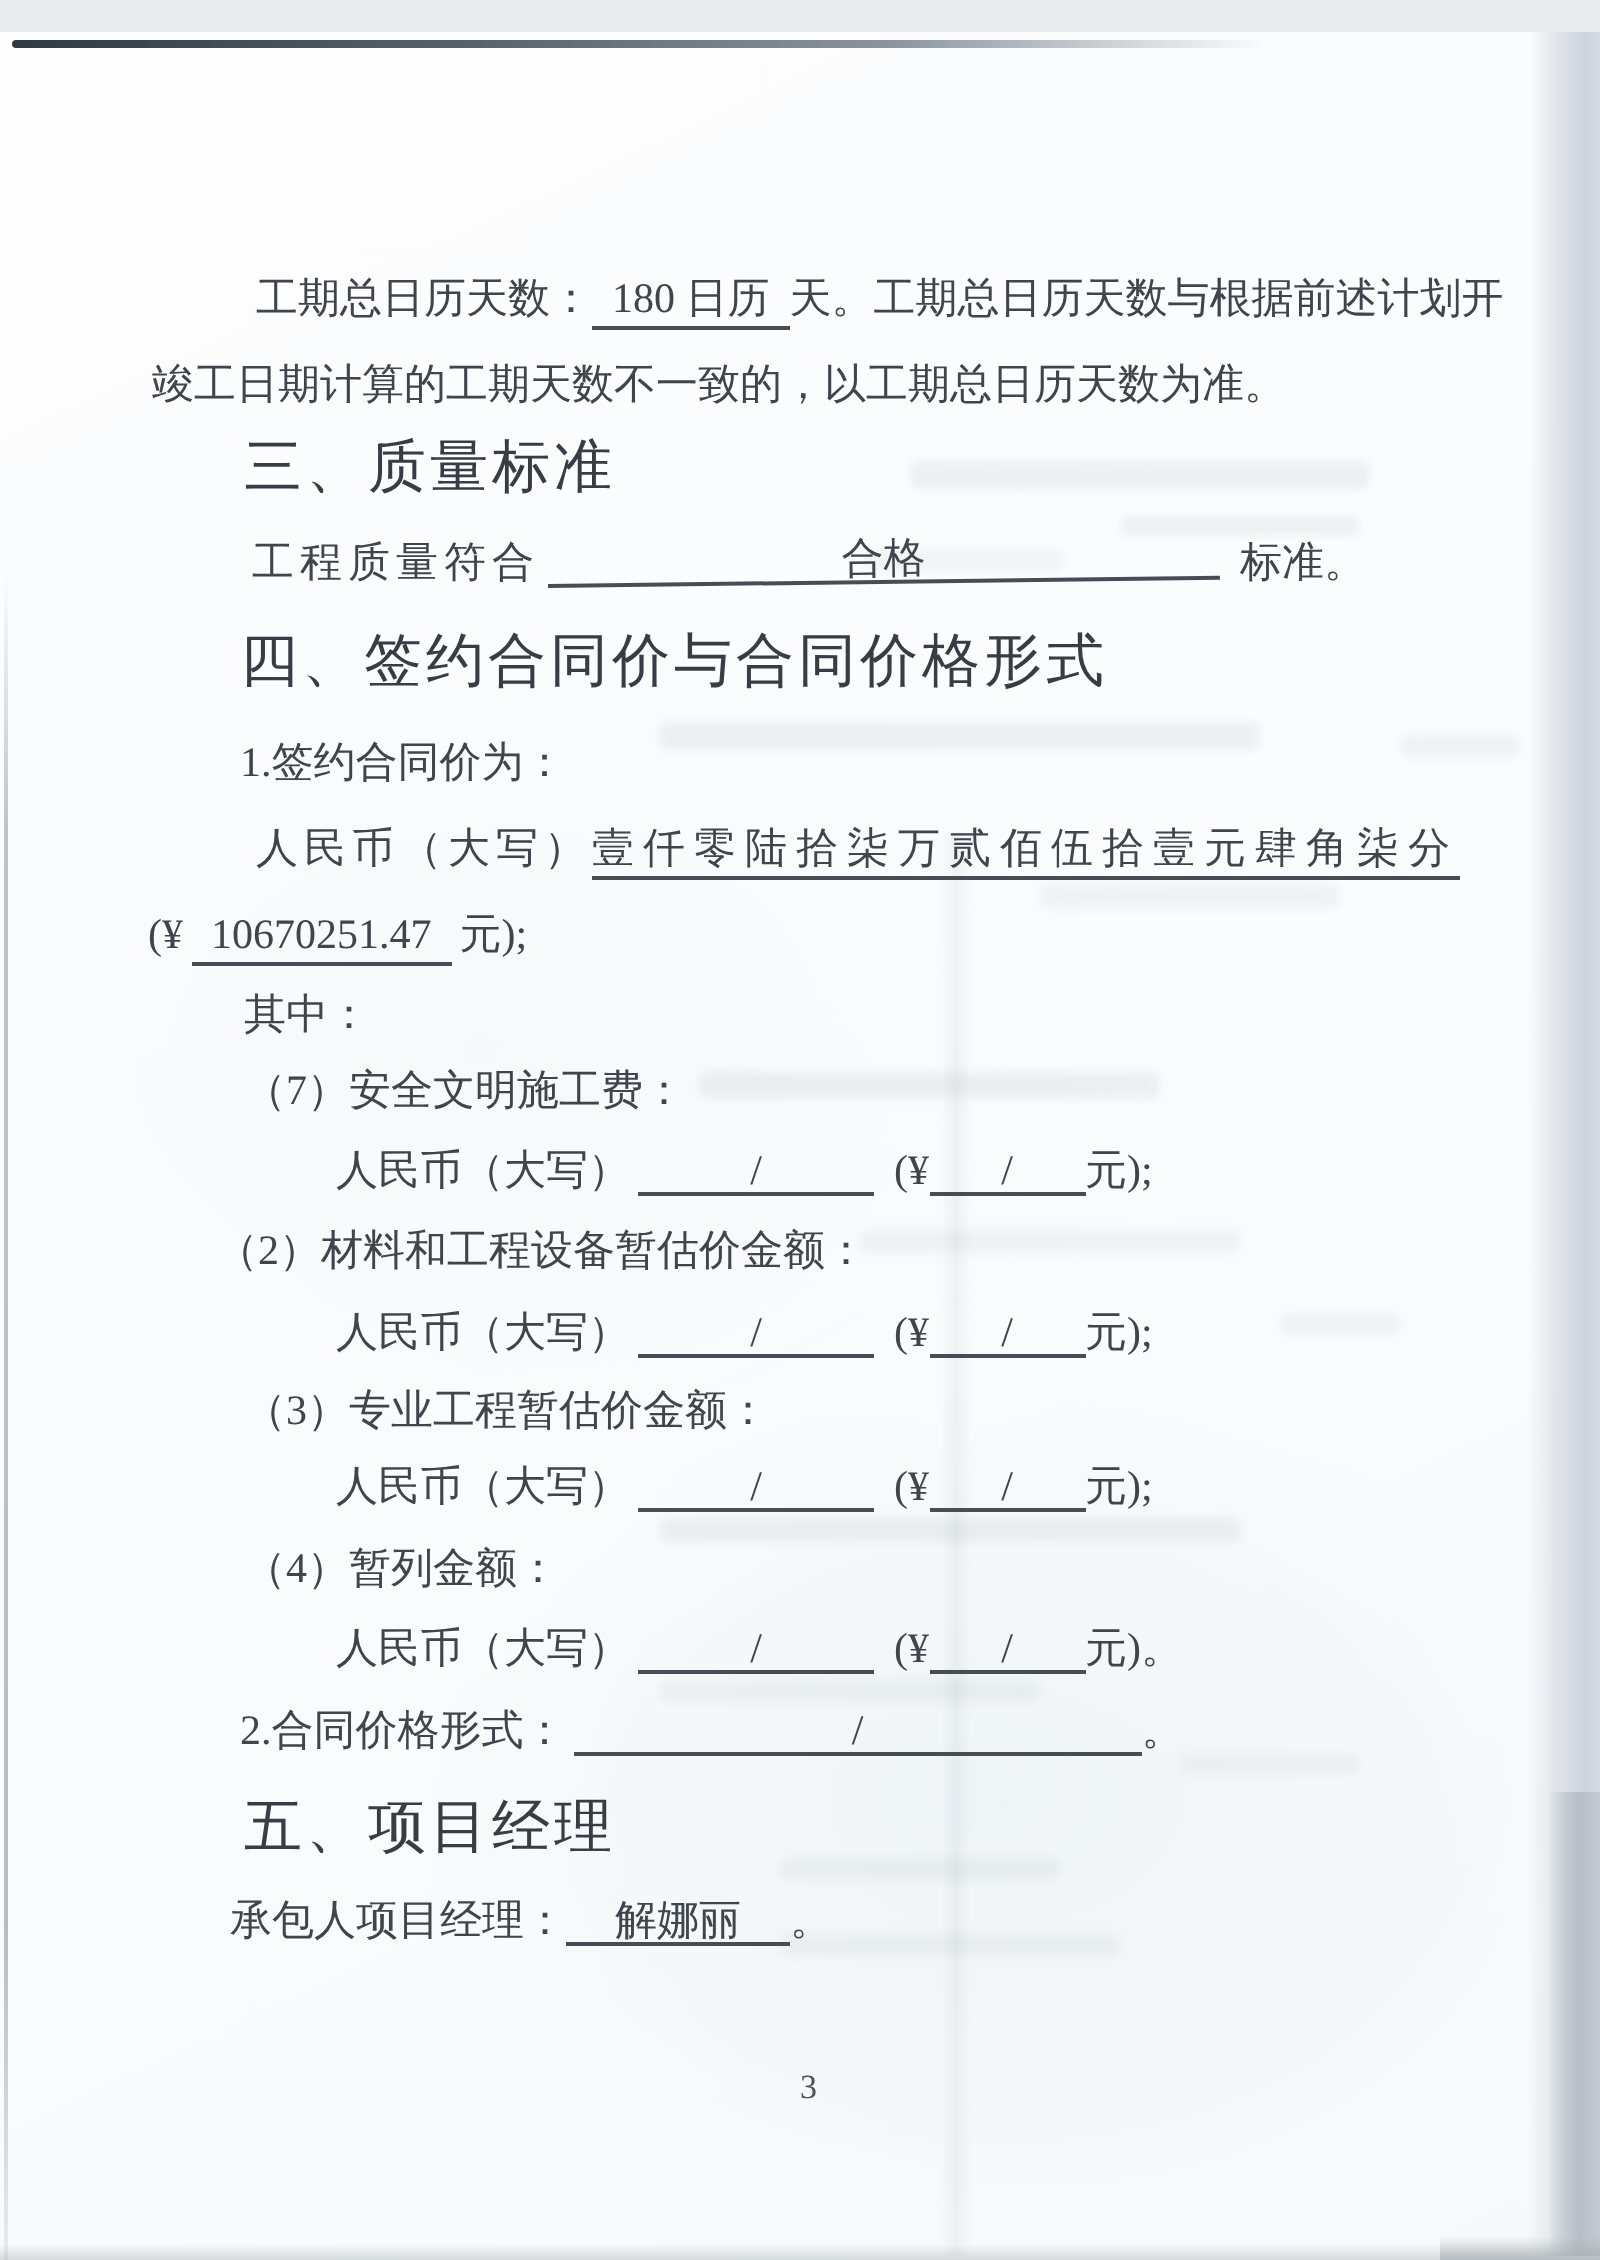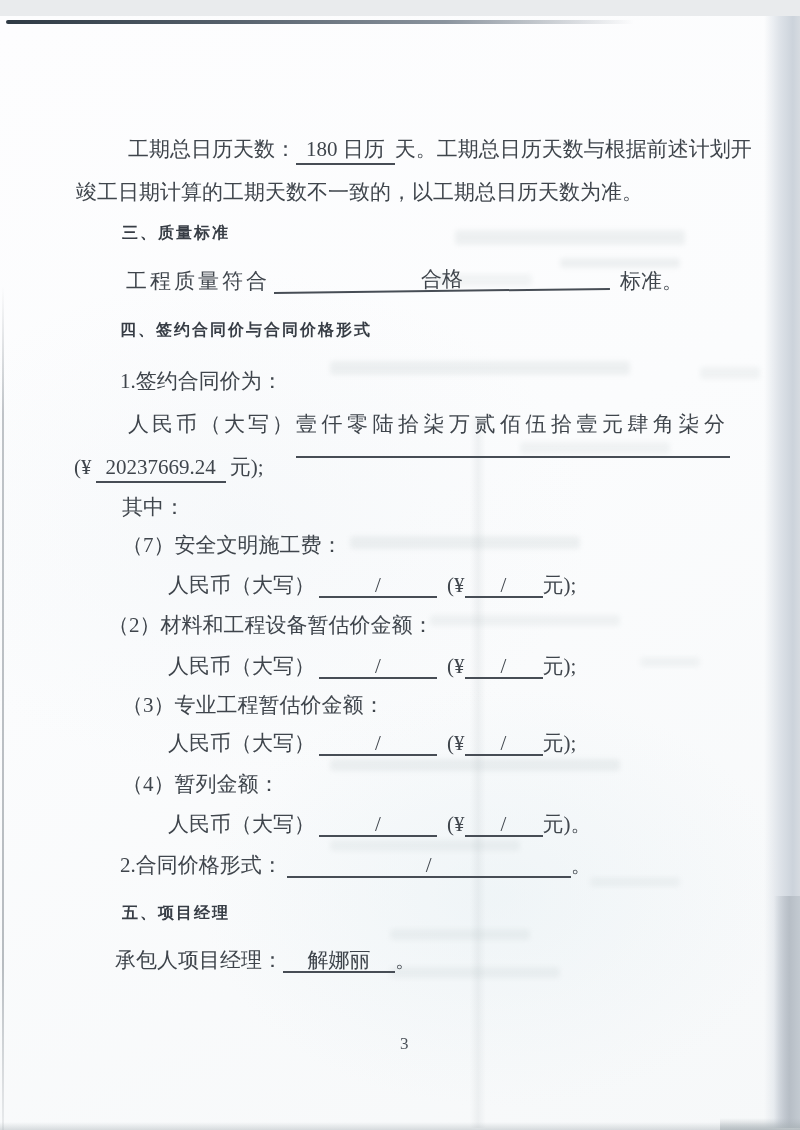--- a/index.html
+++ b/index.html
@@ -18,30 +18,30 @@
   .line{
     position:absolute;
     white-space:nowrap;
     font-size:21px;
     line-height:26px;
     height:26px;
     color:#3f454c;
   }
   .heading{
     font-family:"DejaVu Sans", sans-serif;
-    font-weight:700;
-    font-size:16px;
+    font-weight:400;
+    font-size:29px;
     color:#373d45;
     letter-spacing:2px;
   }
   .spaced-lead{letter-spacing:3px;}
   .amount-words{
     letter-spacing:4.5px;
     border-bottom:2px solid #474d55;
-    padding-bottom:20px;
+    padding-bottom:2px;
   }
   .u{
     border-bottom:2px solid #474d55;
     padding:0 10px 2px 10px;
   }
   .blank{
     display:inline-block;
     border-bottom:2px solid #474d55;
     text-align:center;
     vertical-align:baseline;
@@ -135,21 +135,21 @@
   </div>
 
   <div class="line heading" style="left:120px;top:301px">四、签约合同价与合同价格形式</div>
   <div class="line" style="left:120px;top:352px">1.签约合同价为：</div>
 
   <div class="line" style="left:128px;top:395px">
     <span class="spaced-lead">人民币（大写）</span><span class="amount-words">壹仟零陆拾柒万贰佰伍拾壹元肆角柒分</span>
   </div>
 
   <div class="line" style="left:74px;top:438px">
-    <span>(¥</span><span class="u gapS">20237669.24</span><span class="gapS">元);</span>
+    <span>(¥</span><span class="u gapS">10670251.47</span><span class="gapS">元);</span>
   </div>
 
   <div class="line" style="left:122px;top:478px">其中：</div>
 
   <div class="line" style="left:122px;top:516px">（7）安全文明施工费：</div>
   <div class="line" style="left:168px;top:556px">
     <span>人民币（大写）</span><span class="blank blank-words gapS"><span>/</span></span><span class="gapL">(¥</span><span class="blank blank-num"><span>/</span></span><span>元);</span>
   </div>
 
   <div class="line" style="left:108px;top:596px">（2）材料和工程设备暂估价金额：</div>

